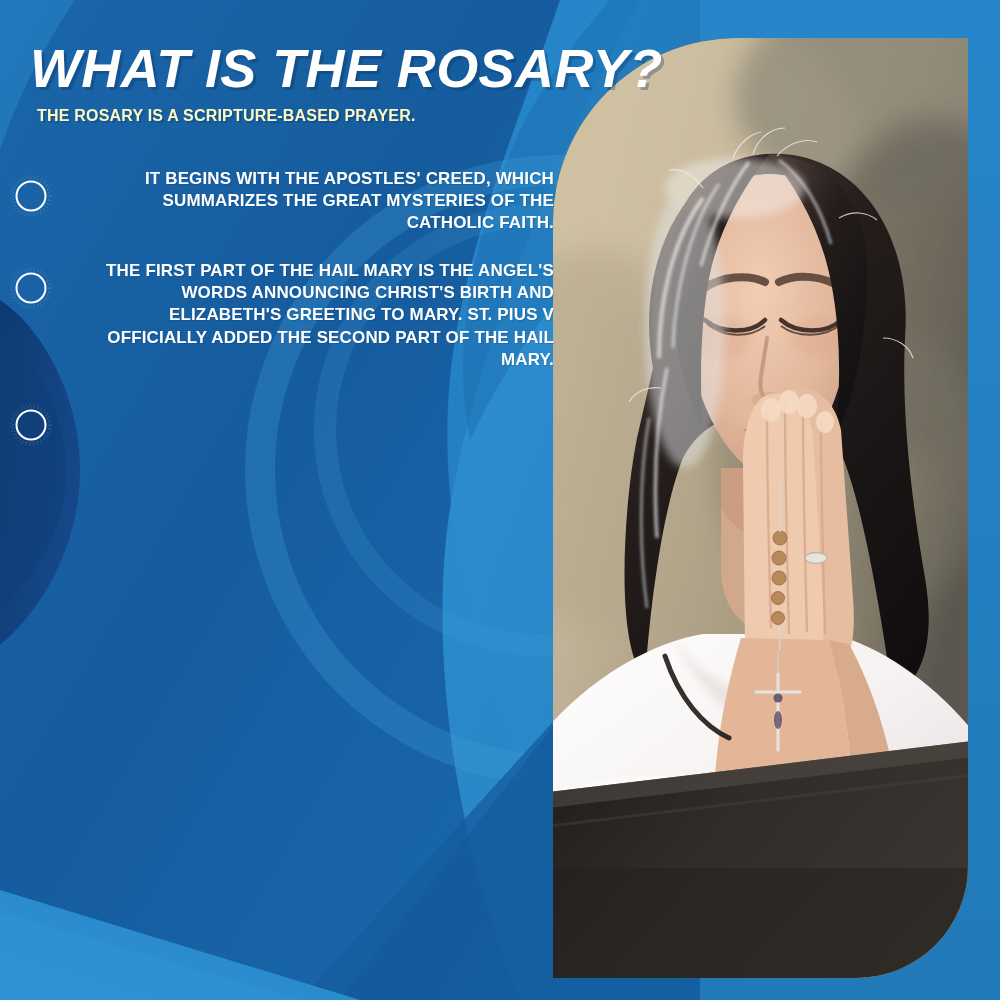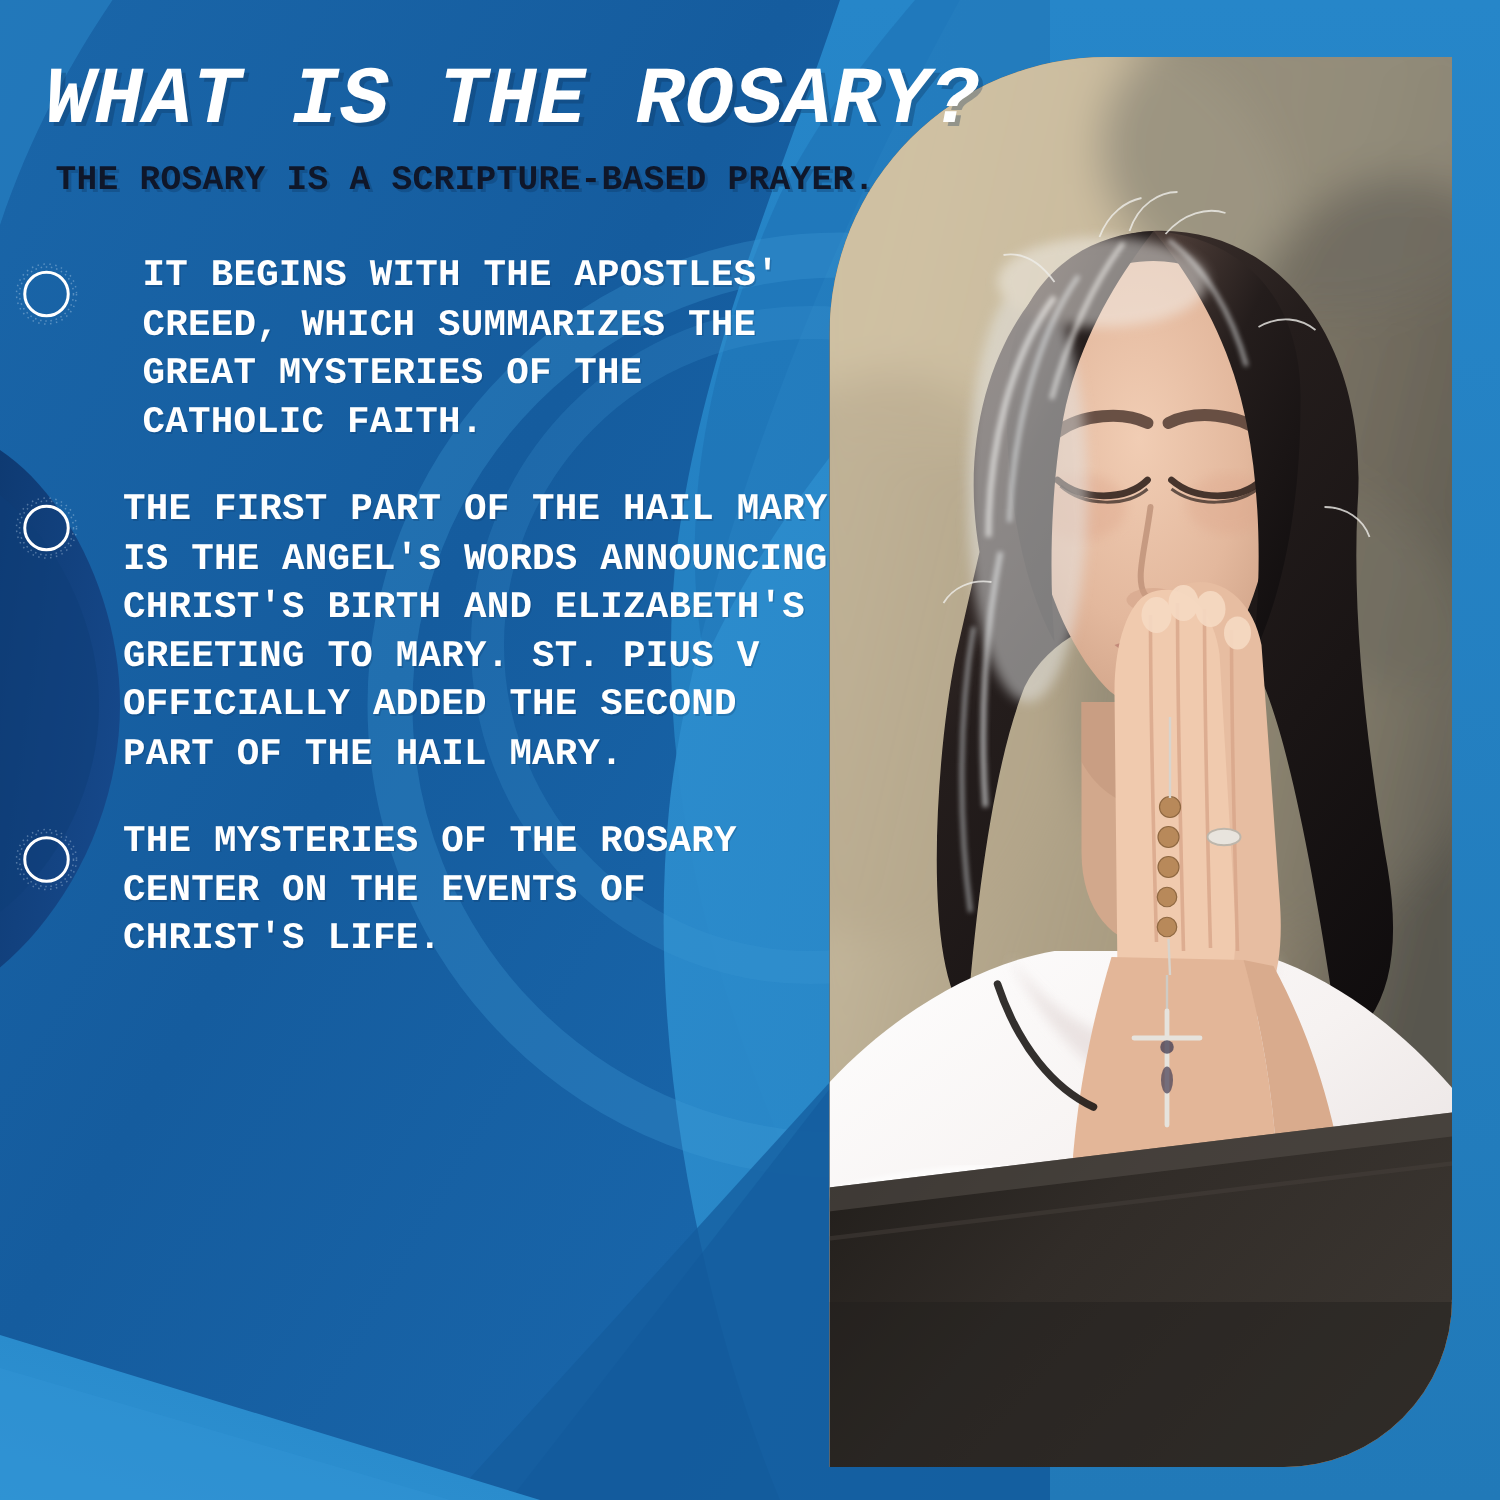--- a/index.html
+++ b/index.html
@@ -6,21 +6,21 @@
     margin: 0;
     padding: 0;
     background: #1d7cc0;
   }
 
   #poster {
     position: relative;
     width: 1000px;
     height: 1000px;
     overflow: hidden;
-    font-family: Liberation Mono, monospace;
+    font-family: Liberation Sans, sans-serif;
     background: #2280c4;
   }
 
   
   .bg-layer {
     position: absolute;
     inset: 0;
     overflow: hidden;
   }
   .bg-layer svg { display: block; width: 1000px; height: 1000px; }
@@ -54,23 +54,23 @@
     font-style: italic;
     letter-spacing: 0.4px;
     color: #ffffff;
     line-height: 1.05;
     margin: 0;
     text-shadow: 3px 3px 0 rgba(10,45,85,0.30);
     white-space: nowrap;
   }
   #poster-subtitle {
     margin: 10px 0 0 7px;
-    font-size: 23px;
+    font-size: 16px;
     font-weight: bold;
-    color: #0f172a;
+    color: #fef9c3;
     letter-spacing: 0.2px;
     text-shadow: 2px 2px 0 rgba(10,45,85,0.28);
     white-space: nowrap;
   }
 
   #bullet-list {
     position: absolute;
     left: 0px;
     top: 168px;
     width: 560px;
@@ -88,25 +88,26 @@
     width: 62px;
     display: flex;
     justify-content: center;
     padding-top: 6px;
   }
   .bullet-marker svg { display: block; }
 
   .bullet-text {
     flex: 1 1 auto;
     color: #ffffff;
-    font-size: 25px;
+    font-size: 17px;
     font-weight: bold;
     line-height: 1.30;
     letter-spacing: 0.15px;
     text-shadow: 1px 1px 0 rgba(10,45,85,0.22);
+    text-align: right;
   }
   .bullet-text.indent-wide  { padding-left: 33px; padding-right: 6px; }
   .bullet-text.indent-norm  { padding-left: 20px; padding-right: 6px; }
 
   .sub-text {
     margin-top: 21px;
     padding-left: 47px;
     color: #ffffff;
     font-size: 23.5px;
     font-weight: bold;
@@ -415,19 +416,18 @@
       <div class="bullet-marker">
         <svg width="44" height="44" viewBox="0 0 44 44" xmlns="http://www.w3.org/2000/svg">
           <g stroke="#cfe2f3" fill="none" opacity="0.35">
             <circle cx="22" cy="22" r="20" stroke-width="1" stroke-dasharray="1 3"></circle>
             <circle cx="22" cy="22" r="18" stroke-width="1" stroke-dasharray="1 2.5"></circle>
           </g>
           <circle cx="22" cy="22" r="14.5" stroke="#ffffff" stroke-width="2" fill="none"></circle>
         </svg>
       </div>
       <div style="flex:1 1 auto;">
-        <div class="bullet-text indent-norm" style="padding-left:20px;">THE MYSTERIES OF THE ROSARY CENTER ON THE EVENTS OF CHRIST'S LIFE.</div>
       </div>
     </div>
 
   </div>
 
 </div>
 
 </body></html>

